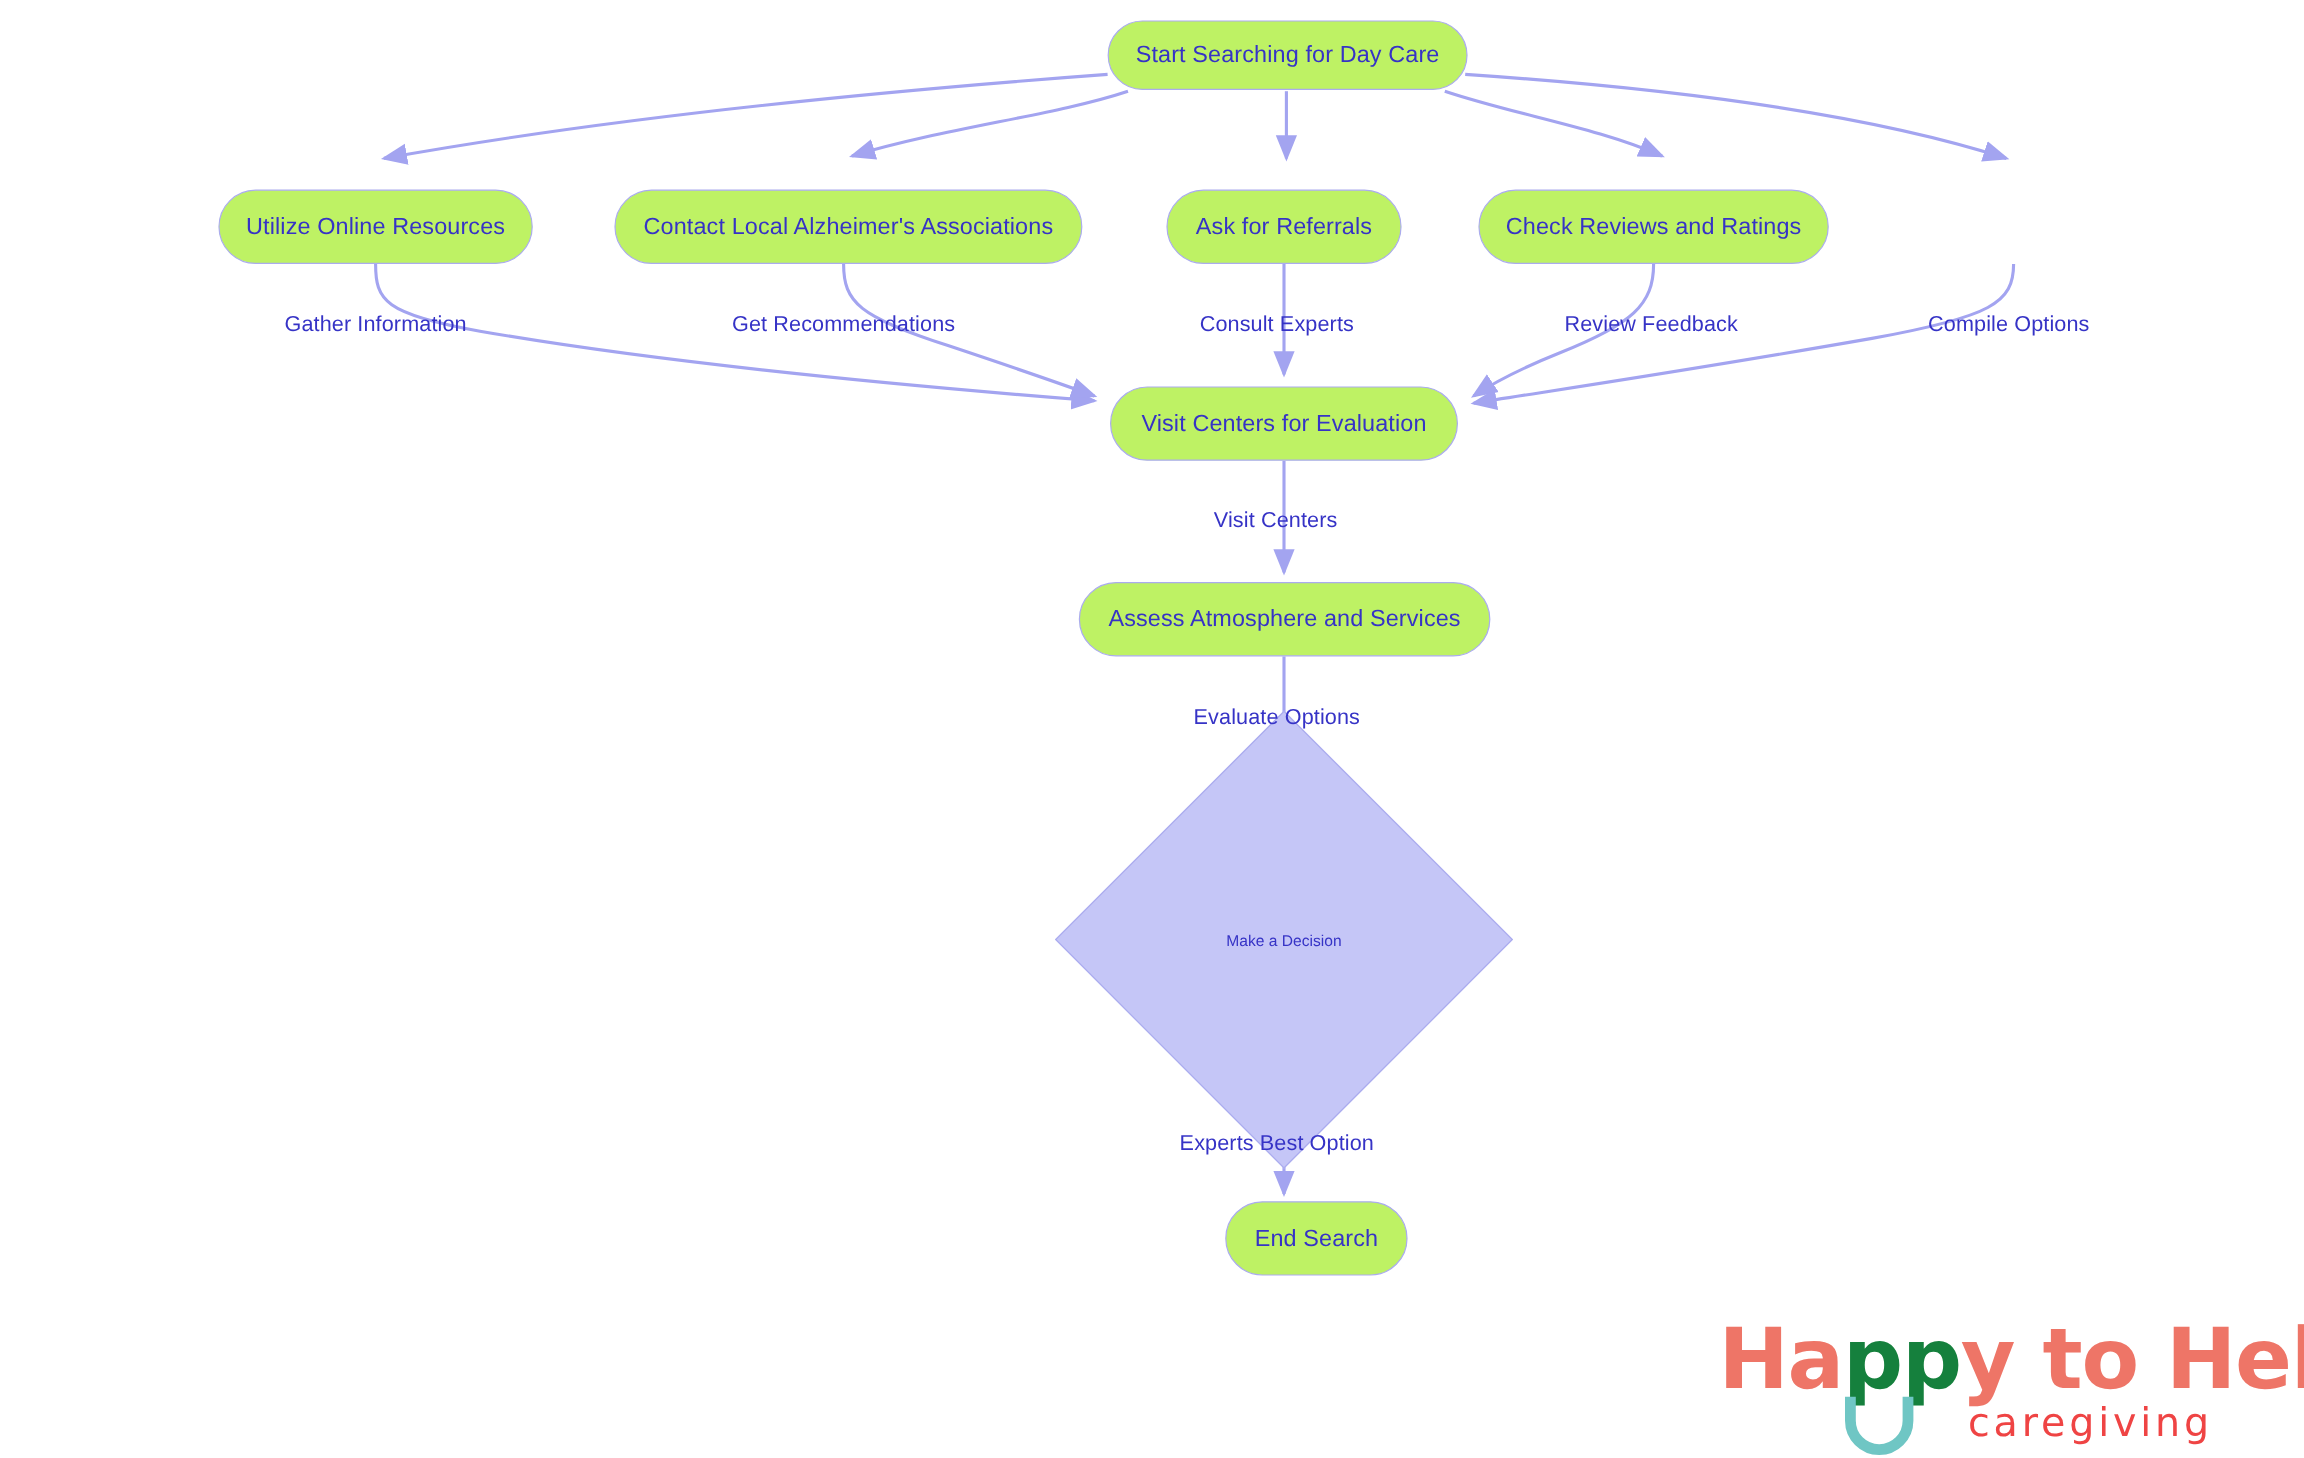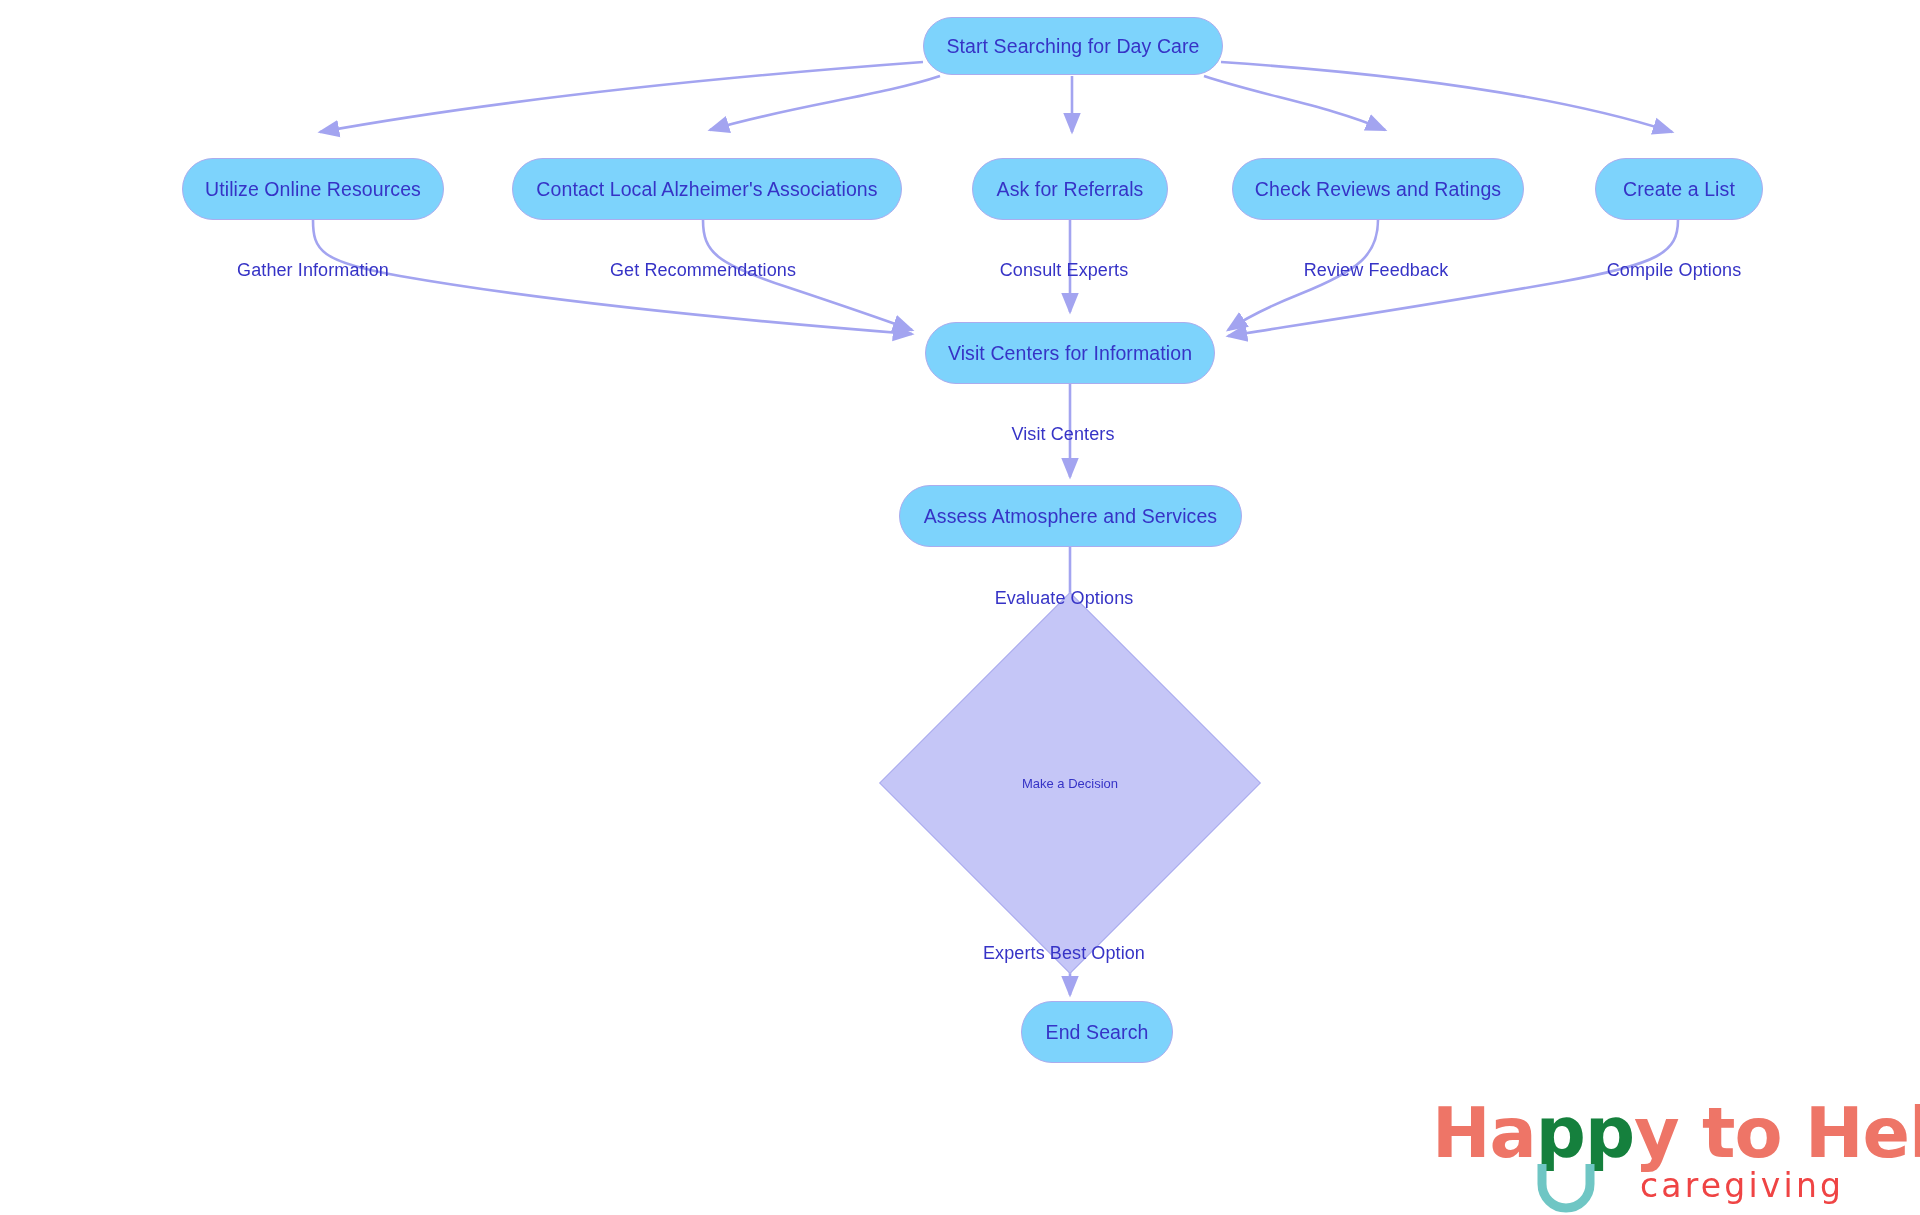--- a/index.html
+++ b/index.html
@@ -26,21 +26,21 @@
     left: 0; top: 0;
     width: 1920px;
     height: 1215px;
   }
   .node {
     position: absolute;
     box-sizing: border-box;
     display: flex;
     align-items: center;
     justify-content: center;
-    background: #7dd3fc;
+    background: #bef264;
     border: 1.6px solid #ABACEE;
     border-radius: 34px;
     color: #3633C6;
     font-size: 19.5px;
     letter-spacing: 0.1px;
     white-space: nowrap;
     text-align: center;
   }
   .node-label {
     pointer-events: none;
@@ -160,26 +160,23 @@
   </div>
 
   <div class="node" style="left:512px; top:158px; width:390px; height:62px;">
     <span class="node-label">Contact Local Alzheimer's Associations</span>
   </div>
 
   <div class="node" style="left:1232px; top:158px; width:292px; height:62px;">
     <span class="node-label">Check Reviews and Ratings</span>
   </div>
 
-  <div class="node" style="left:1595px; top:158px; width:168px; height:62px;">
-    <span class="node-label">Create a List</span>
-  </div>
 
   <div class="node" style="left:925px; top:322px; width:290px; height:62px;">
-    <span class="node-label">Visit Centers for Information</span>
+    <span class="node-label">Visit Centers for Evaluation</span>
   </div>
 
   <div class="node" style="left:899px; top:485px; width:343px; height:62px;">
     <span class="node-label">Assess Atmosphere and Services</span>
   </div>
 
   <div class="decision" style="left:935px; top:648px; width:270px; height:270px;">
     <span class="diamond-shape"></span>
     <span class="decision-text">Make a Decision</span>
   </div>

